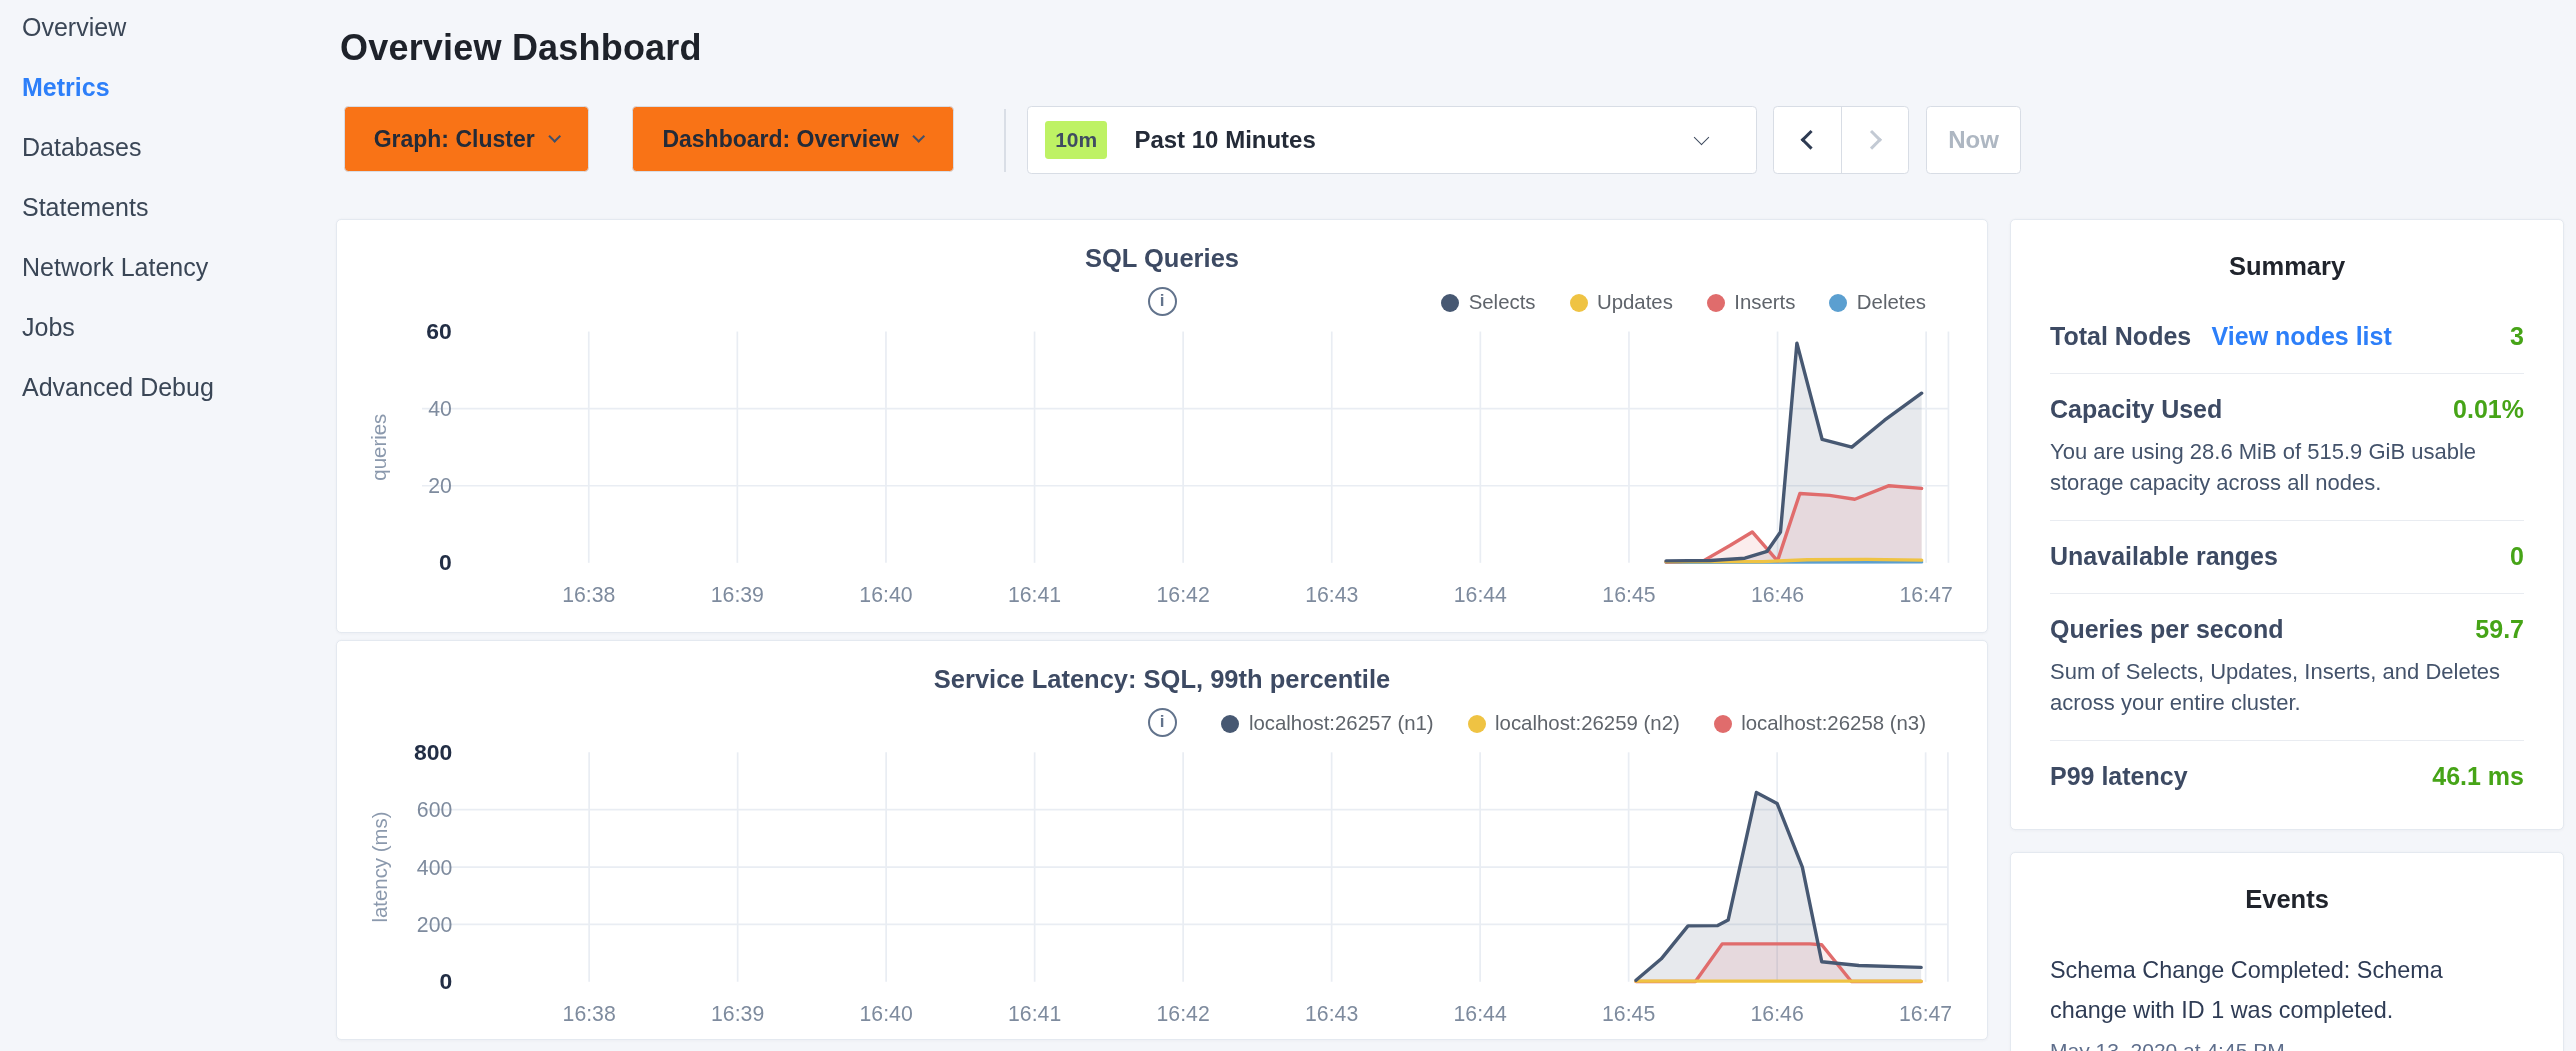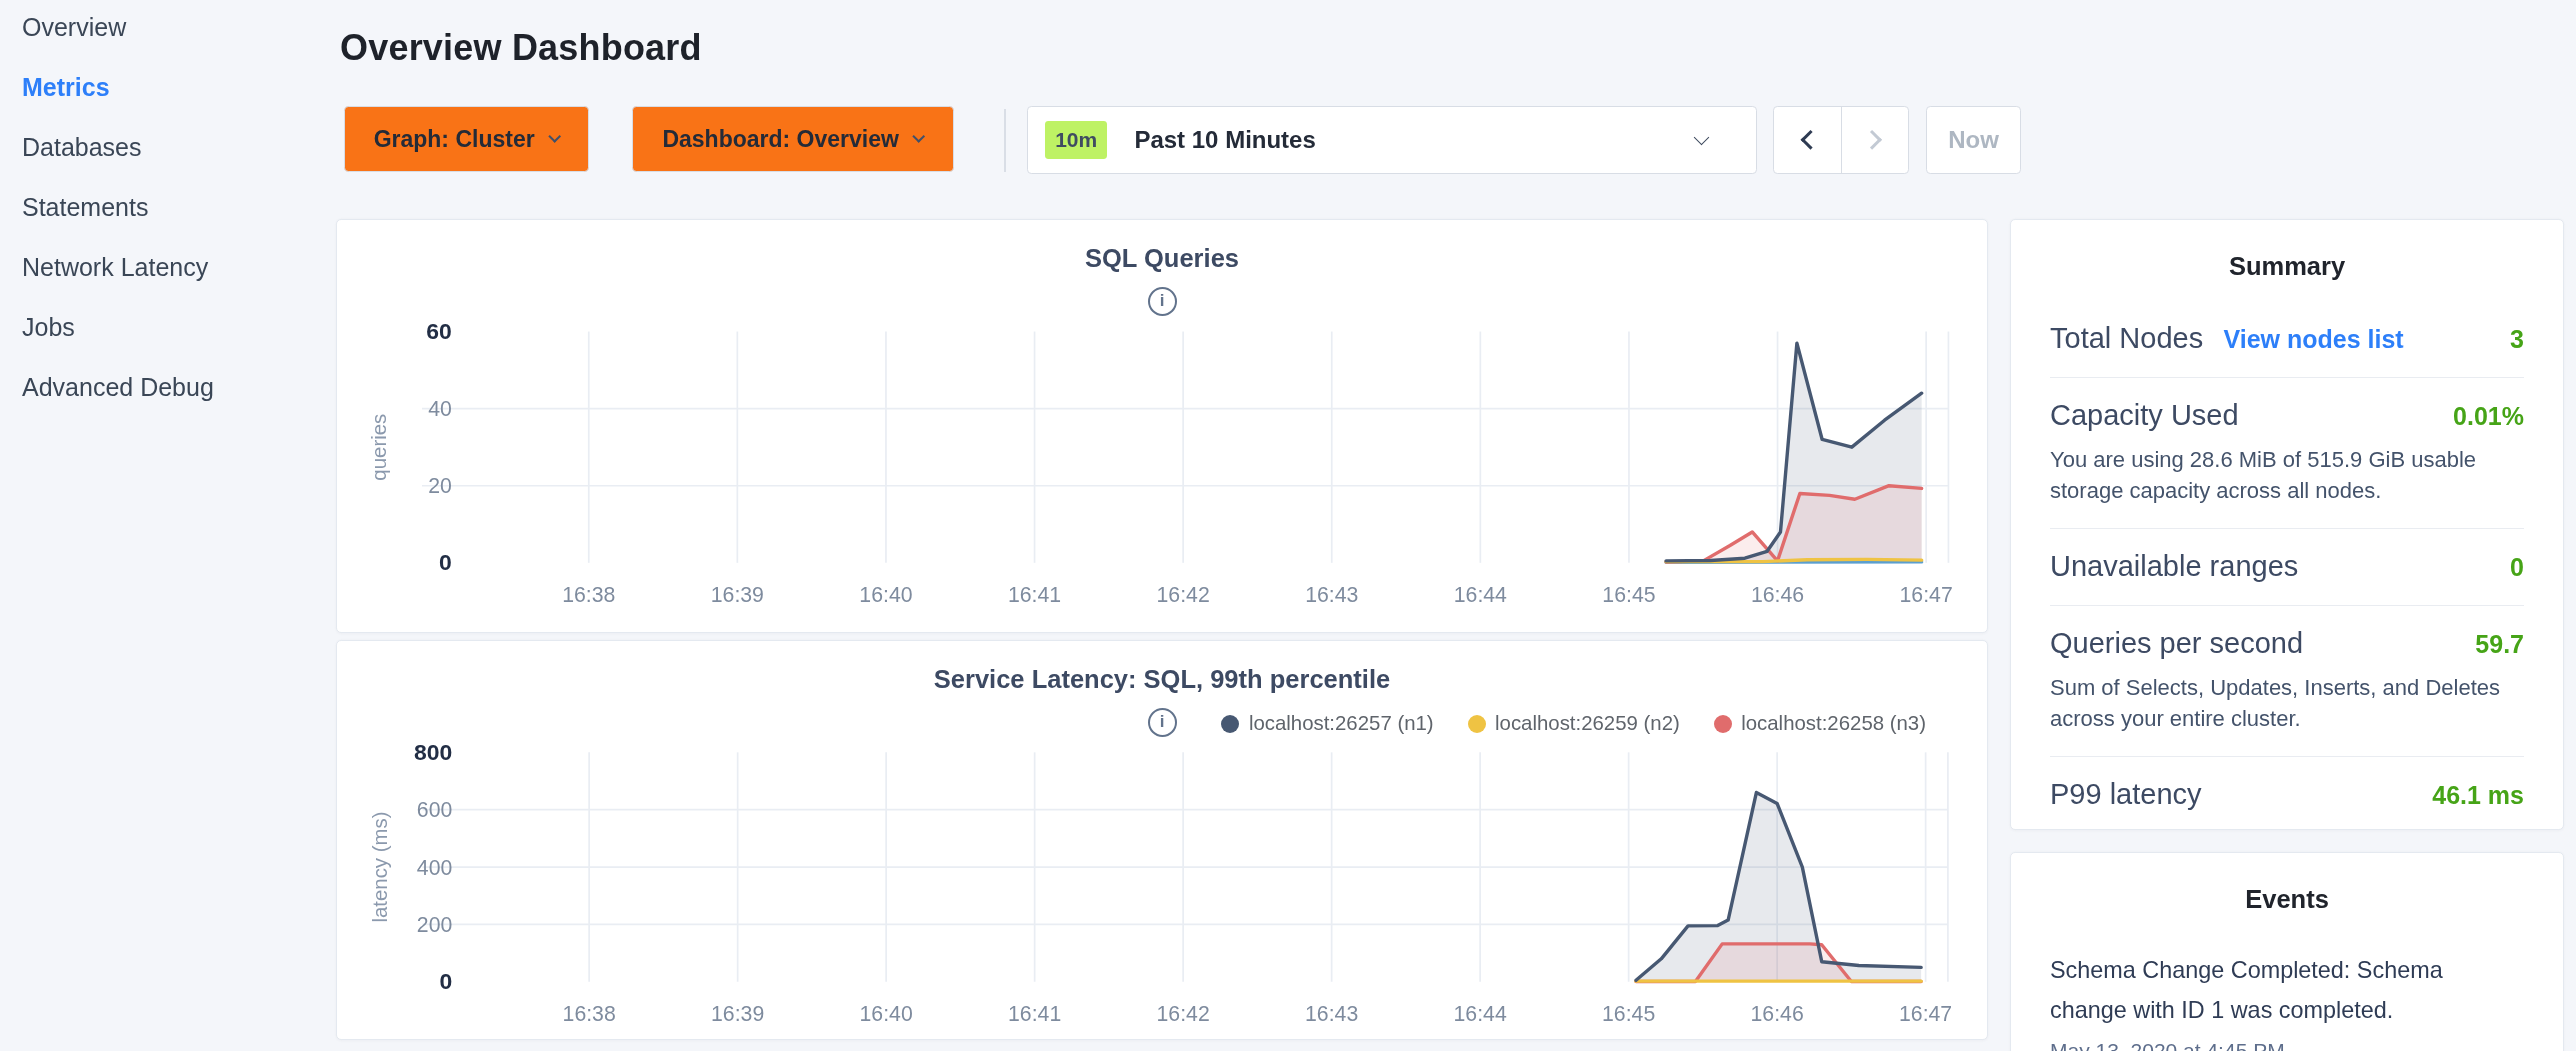--- a/index.html
+++ b/index.html
@@ -45,21 +45,21 @@
   .legend-item{display:flex;align-items:center;gap:9.4px;font-size:20.4px;color:#5f646b;}
   .legend-dot{width:18px;height:18px;border-radius:50%;background:#ccc;display:inline-block;}
   .chart-svg{position:absolute;left:0;top:0;}
   
   .summary-card{left:2010px;top:219px;width:554px;height:611px;padding:32px 39px 0 39px;}
   .panel-title{text-align:center;font-size:25.5px;font-weight:700;color:#20242c;margin:0;}
   .srows{margin-top:20.4px;}
   .srow{padding:21px 0 22px 0;}
   .srow + .srow{border-top:1.7px solid #e9ecf1;}
   .srow-main{display:flex;align-items:baseline;}
-  .srow-label{font-size:29px;font-weight:400;color:#3d4a63;}
+  .srow-label{font-size:25px;font-weight:700;color:#3d4a63;}
   .srow-link{font-size:25px;font-weight:700;color:#2d7ff9;margin-left:20.4px;cursor:pointer;}
   .srow-value{margin-left:auto;font-size:25px;font-weight:700;color:#46a417;}
   .srow-desc{margin-top:12px;font-size:22px;line-height:31px;color:#44536b;}
   .events-card{left:2010px;top:852px;width:554px;height:255px;padding:32px 39px 0 39px;}
   .event-msg{margin-top:36px;font-size:23.4px;line-height:40px;color:#2f3c55;}
   .event-date{margin-top:8.5px;font-size:21px;color:#5e6e8c;}
 </style>
 </head>
 <body>
 
@@ -98,20 +98,38 @@
     <div class="pager-btn">
         <span class="chev-right"></span>
       </div>
   </div>
   <div class="now-btn">Now</div>
 
   <section class="card chart-card1" id="chart1">
     <div class="chart-title-row">
       <span class="chart-title">SQL Queries</span>
       <span class="info-icon">i</span>
+    </div>
+    <div class="legend">
+      <span class="legend-item">
+          <i class="legend-dot" style="background: rgb(71, 88, 114);"></i>
+          <span>Selects</span>
+        </span>
+      <span class="legend-item">
+          <i class="legend-dot" style="background: rgb(239, 195, 67);"></i>
+          <span>Updates</span>
+        </span>
+      <span class="legend-item">
+          <i class="legend-dot" style="background: rgb(224, 108, 108);"></i>
+          <span>Inserts</span>
+        </span>
+      <span class="legend-item">
+          <i class="legend-dot" style="background: rgb(91, 159, 208);"></i>
+          <span>Deletes</span>
+        </span>
     </div>
     <svg class="chart-svg" viewBox="0 0 1938 483" width="1648" height="411">
         <line x1="296.0606060606061" y1="131" x2="296.0606060606061" y2="403" stroke="#e9edf3" stroke-width="2"></line>
         <text x="296.0606060606061" y="449" text-anchor="middle" fill="#7e8b9e" font-size="25" font-family="Liberation Sans, sans-serif">16:38</text>
         <line x1="470.80808080808083" y1="131" x2="470.80808080808083" y2="403" stroke="#e9edf3" stroke-width="2"></line>
         <text x="470.80808080808083" y="449" text-anchor="middle" fill="#7e8b9e" font-size="25" font-family="Liberation Sans, sans-serif">16:39</text>
         <line x1="645.5555555555557" y1="131" x2="645.5555555555557" y2="403" stroke="#e9edf3" stroke-width="2"></line>
         <text x="645.5555555555557" y="449" text-anchor="middle" fill="#7e8b9e" font-size="25" font-family="Liberation Sans, sans-serif">16:40</text>
         <line x1="820.3030303030304" y1="131" x2="820.3030303030304" y2="403" stroke="#e9edf3" stroke-width="2"></line>
         <text x="820.3030303030304" y="449" text-anchor="middle" fill="#7e8b9e" font-size="25" font-family="Liberation Sans, sans-serif">16:41</text>

